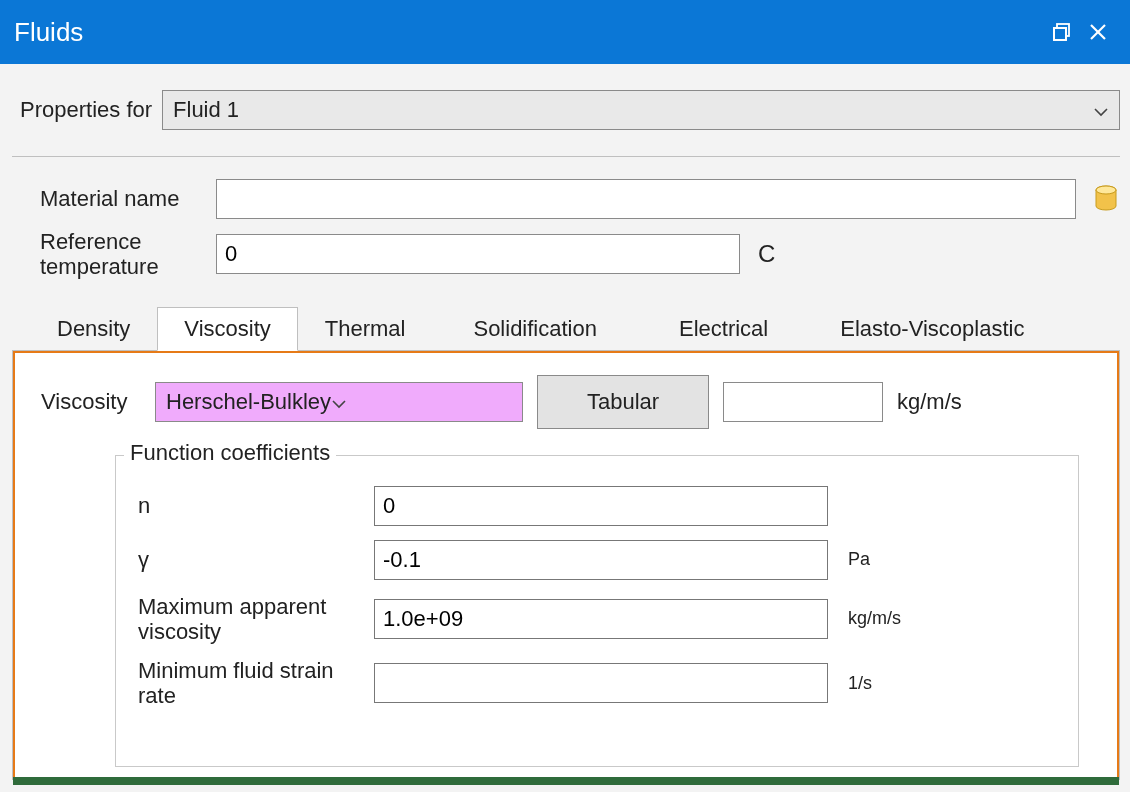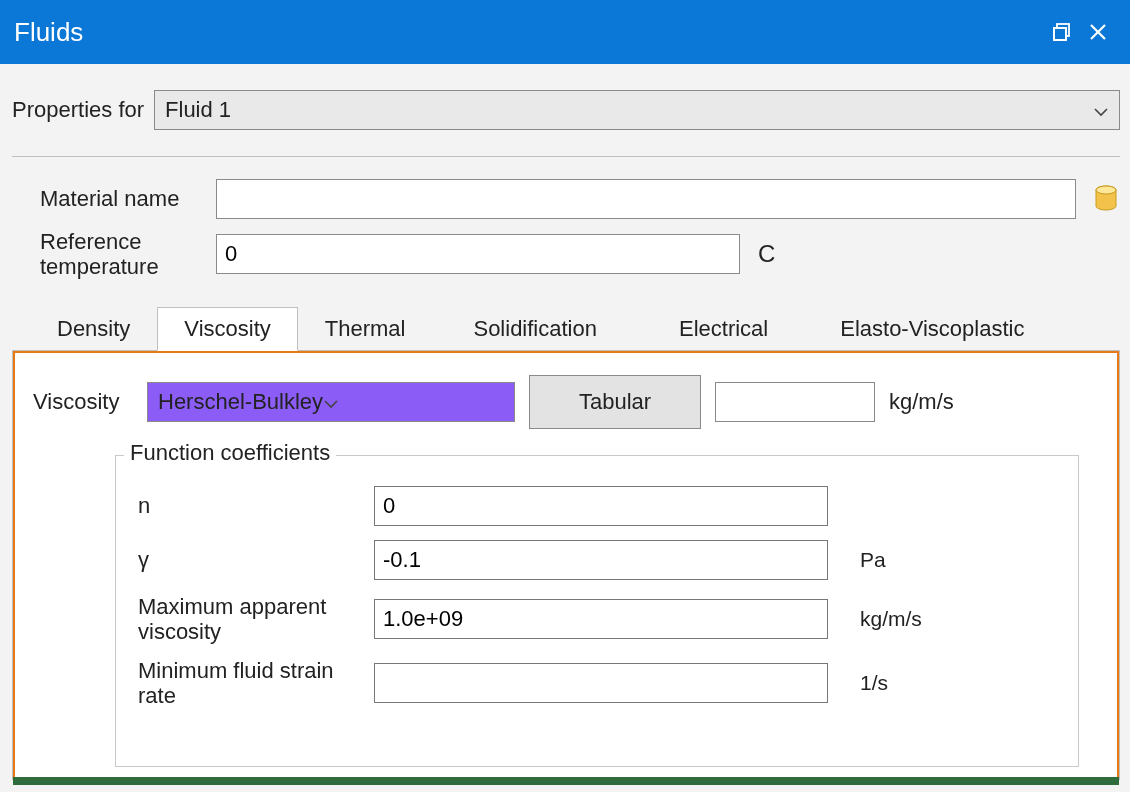--- a/index.html
+++ b/index.html
@@ -49,21 +49,21 @@
   .row {
     display: flex;
     align-items: center;
     gap: 10px;
   }
   .properties-row {
     padding-top: 26px;
     padding-bottom: 26px;
     border-bottom: 1px solid #bfbfbf;
   }
-  .lbl { font-size: 22px; }
+  .lbl { font-size: 22px; margin-left: 8px; }
 
   .dropdown {
     flex: 1;
     height: 40px;
     background: #e9e9e9;
     border: 1px solid #8a8a8a;
     display: flex;
     align-items: center;
     padding: 0 10px;
     position: relative;
@@ -156,21 +156,21 @@
   .visc-row {
     display: flex;
     align-items: center;
     gap: 14px;
     margin-bottom: 26px;
   }
   .visc-row .lbl { width: 100px; }
   .visc-model {
     width: 368px;
     height: 40px;
-    background: #8b5cf6;
+    background: #f0abfc;
     border: 1px solid #8a8a8a;
     display: flex;
     align-items: center;
     padding: 0 10px;
     position: relative;
     cursor: pointer;
   }
   .tabular-btn {
     width: 172px;
     height: 54px;
@@ -215,22 +215,22 @@
   .coef-input {
     width: 454px;
     height: 40px;
     border: 1px solid #777;
     background: #fff;
     padding: 0 8px;
     font-size: 22px;
     font-family: inherit;
   }
   .coef-unit {
-    margin-left: 32px;
-    font-size: 21px;
+    margin-left: 20px;
+    font-size: 18px;
   }
 
   
   .bottom-strip {
     position: absolute;
     left: 0; right: 0;
     bottom: -6px;
     height: 8px;
     background: #2f6b3b;
   }

